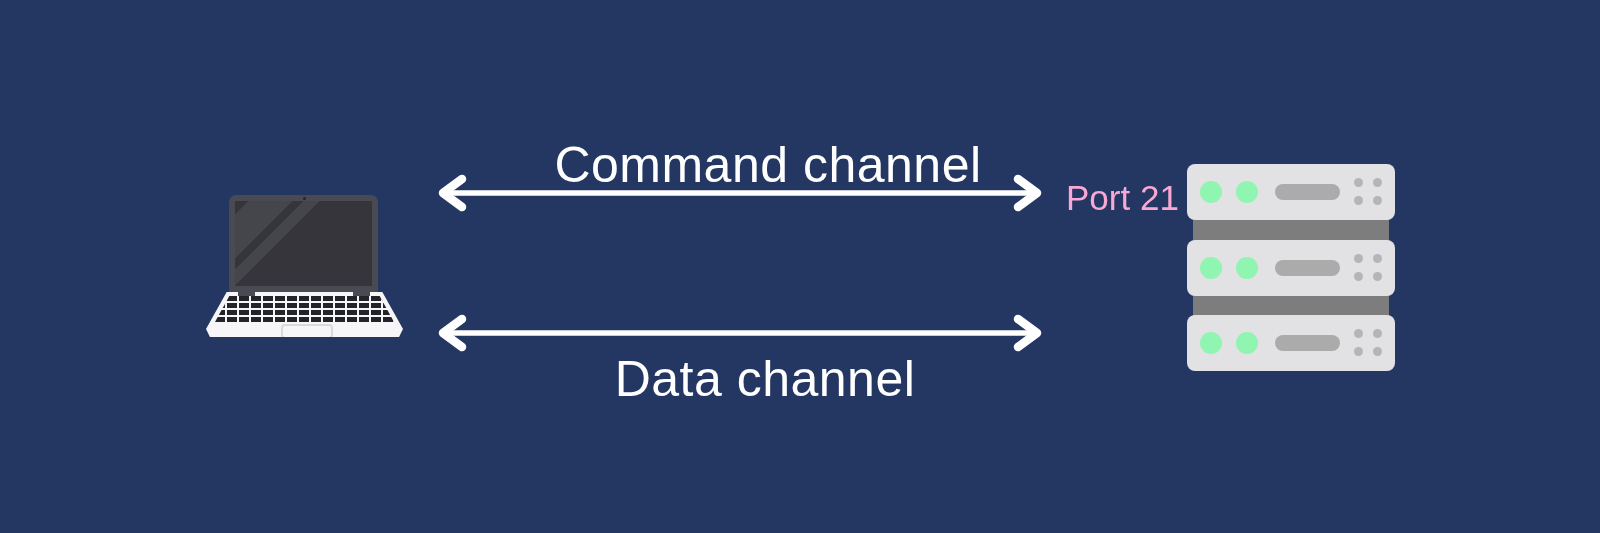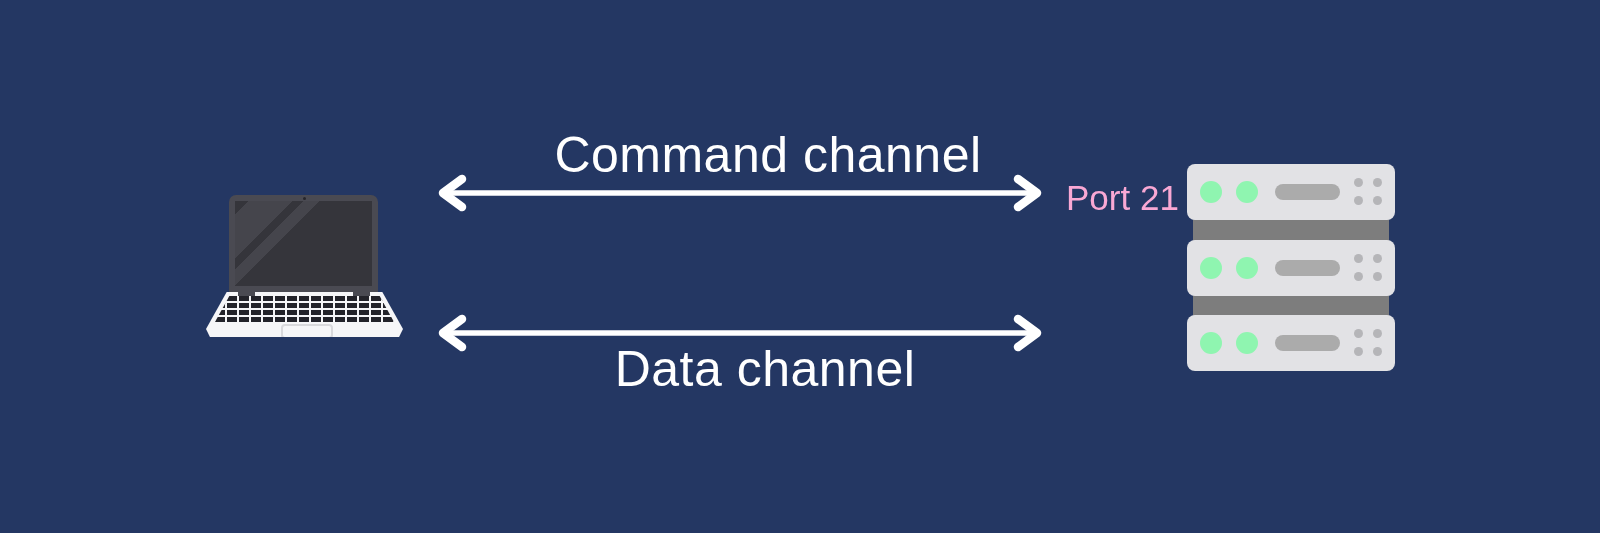--- a/index.html
+++ b/index.html
@@ -19,20 +19,21 @@
   
   .chan-label {
     position: absolute;
     color: #ffffff;
     font-size: 50px;
     line-height: 1;
     text-align: center;
     width: 600px;
     letter-spacing: 0.5px;
     white-space: nowrap;
+    margin-top: 10px;
   }
   .chan-label.command { left: 468px; top: 130px; }
   .chan-label.data    { left: 465px; top: 344px; }
   .port-label {
     position: absolute;
     left: 1066px;
     top: 180px;
     color: #f9a8d4;
     font-size: 35px;
     line-height: 1;

